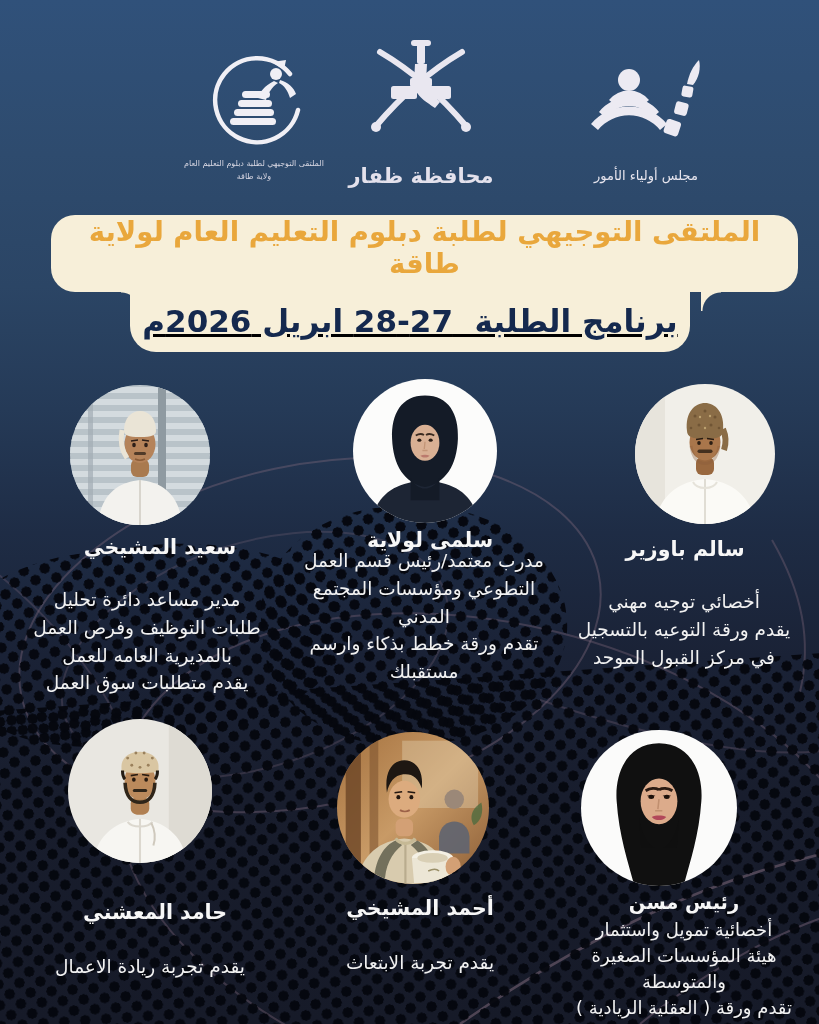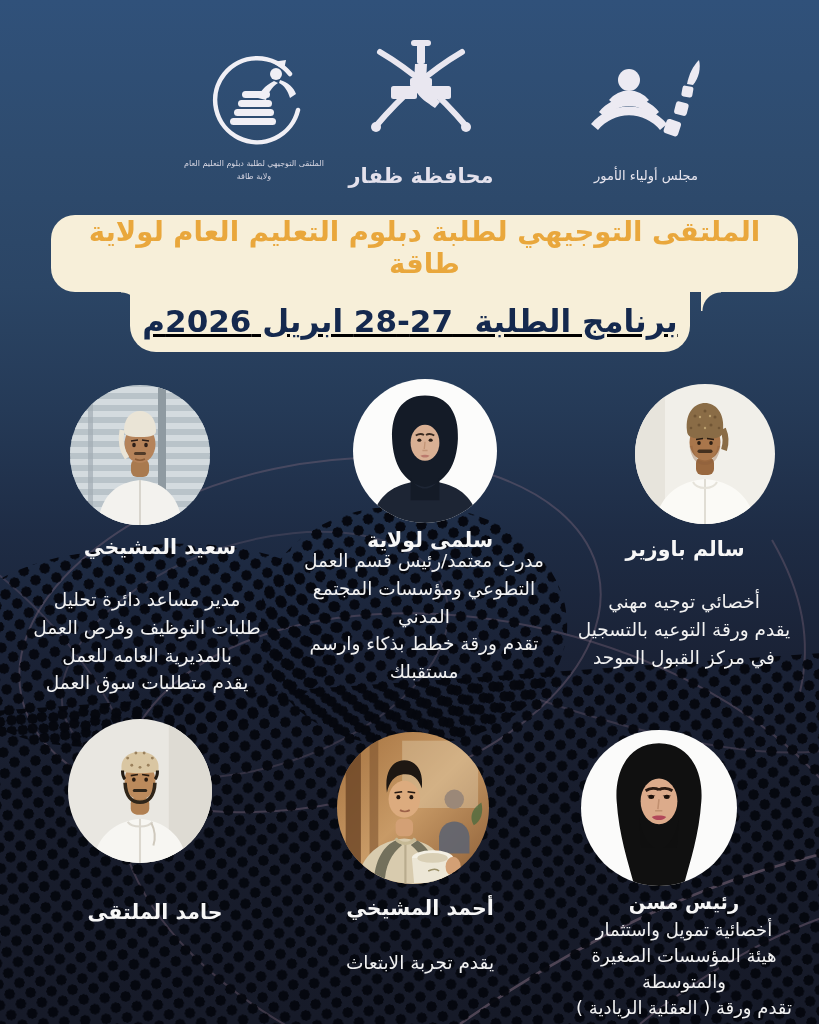--- a/index.html
+++ b/index.html
@@ -348,21 +348,22 @@
 التطوعي ومؤسسات المجتمع
 المدني
 تقدم ورقة خطط بذكاء وارسم
 مستقبلك</div>
 
   <div class="spk-name nm3">سالم باوزير</div>
   <div class="spk-bio  bi3">أخصائي توجيه مهني
 يقدم ورقة التوعيه بالتسجيل
 في مركز القبول الموحد</div>
 
-  <div class="spk-name nm4">حامد الملتقى</div>
+  <div class="spk-name nm4">حامد المعشني</div>
+  <div class="spk-bio  bi4">يقدم تجربة ريادة الاعمال</div>
 
   <div class="spk-name nm5">أحمد المشيخي</div>
   <div class="spk-bio  bi5">يقدم تجربة الابتعاث</div>
 
   <div class="spk-name nm6">رئيس مسن</div>
   <div class="spk-bio  bi6">أخصائية تمويل واستثمار
 هيئة المؤسسات الصغيرة
 والمتوسطة
 تقدم ورقة ( العقلية الريادية )</div>
 

